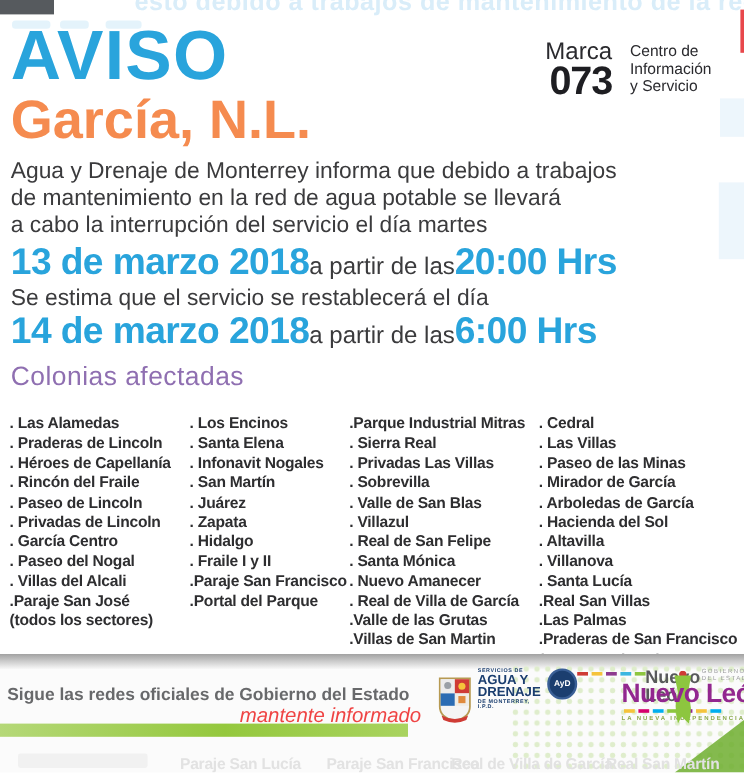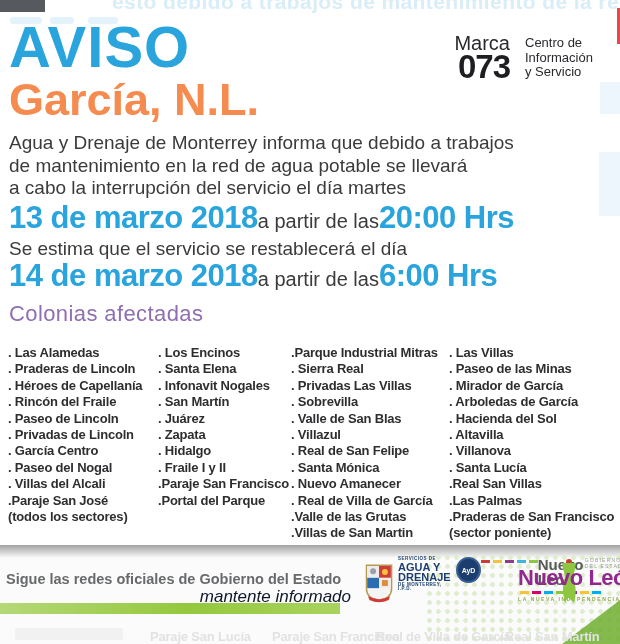--- a/index.html
+++ b/index.html
@@ -56,21 +56,21 @@
   .footer-shadow{position:absolute;top:0;left:0;width:620px;height:13px;
                  background:linear-gradient(#a2a2a2,rgba(250,250,250,0));}
   .dots-right{position:absolute;top:8px;right:0;width:195px;height:91px;
               background-image:radial-gradient(circle,#dfedcc 2px,rgba(0,0,0,0) 2.6px);
               background-size:9px 9px;}
   .green-corner{position:absolute;right:0;top:55px;width:58px;height:44px;background:#6fae2f;
                 clip-path:polygon(100% 0,100% 100%,0 100%);opacity:.85;}
   .follow{position:absolute;top:26px;left:6px;width:345px;font-size:14.5px;font-weight:bold;
           color:#68696b;}
   .informed{position:absolute;top:42px;left:6px;width:345px;text-align:right;
-            font-size:17px;font-style:italic;color:#0f172a;}
+            font-size:17px;font-style:italic;color:#ef4444;}
   .green-bar{position:absolute;top:58px;left:0;width:340px;height:11px;
              background:linear-gradient(90deg,#b5d878,#94c83d 55%,#a9d35f);}
 
   .gov-logo{position:absolute;top:12px;left:365px;display:flex;gap:5px;align-items:flex-start;}
   .gov-text{display:flex;flex-direction:row;}
   .gov-top{display:flex;gap:4px;align-items:flex-start;}
   .agua-lines{line-height:1;}
   .agua-s{font-size:4.5px;font-weight:bold;color:#1b3e6f;letter-spacing:.5px;}
   .agua-b{font-size:11px;font-weight:900;color:#1b3e6f;line-height:10.5px;}
   .ayd-circle{width:22px;height:22px;border-radius:50%;background:#1b3e6f;color:#ffffff;
@@ -183,20 +183,21 @@
         <div>. Valle de San Blas</div>
         <div>. Villazul</div>
         <div>. Real de San Felipe</div>
         <div>. Santa Mónica</div>
         <div>. Nuevo Amanecer</div>
         <div>. Real de Villa de García</div>
         <div>.Valle de las Grutas</div>
         <div>.Villas de San Martin</div>
       </div>
     <div class="col c4">
+        <div>. Cedral</div>
         <div>. Las Villas</div>
         <div>. Paseo de las Minas</div>
         <div>. Mirador de García</div>
         <div>. Arboledas de García</div>
         <div>. Hacienda del Sol</div>
         <div>. Altavilla</div>
         <div>. Villanova</div>
         <div>. Santa Lucía</div>
         <div>.Real San Villas</div>
         <div>.Las Palmas</div>

